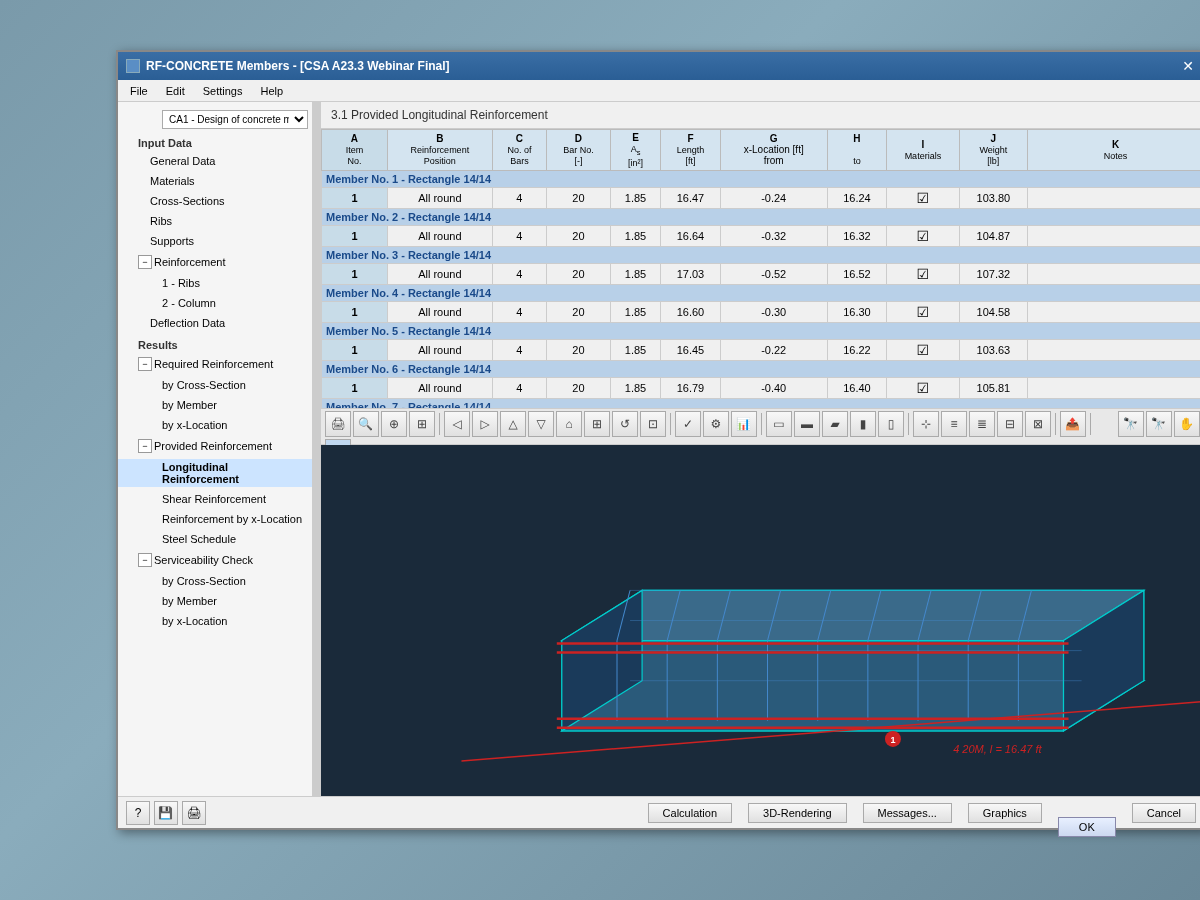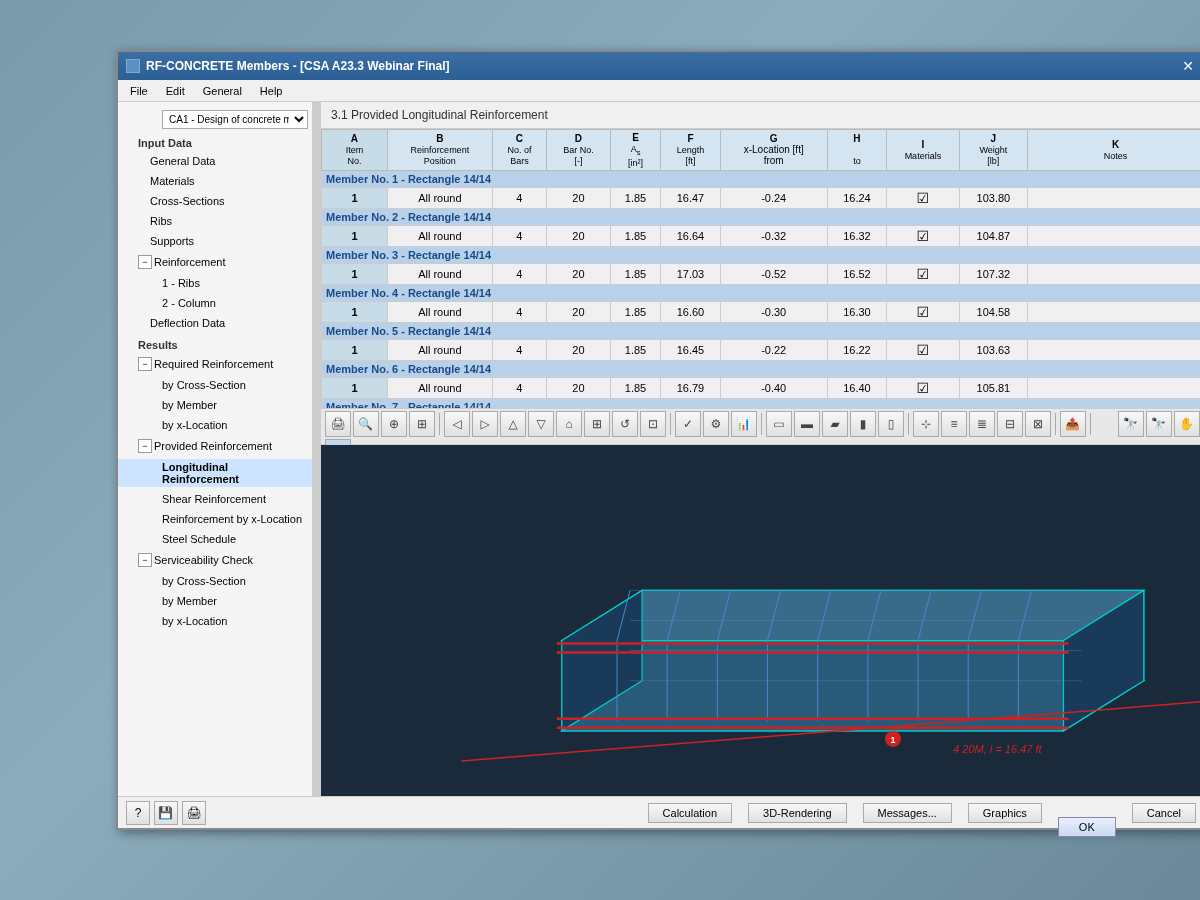--- a/index.html
+++ b/index.html
@@ -90,21 +90,21 @@
     <div class="title-bar-left">
       <span class="title-icon"></span>
       <span>RF-CONCRETE Members - [CSA A23.3 Webinar Final]</span>
     </div>
     <button class="close-btn">✕</button>
   </div>
 
   <div class="menu-bar">
     <span class="menu-item">File</span>
     <span class="menu-item">Edit</span>
-    <span class="menu-item">General</span>
+    <span class="menu-item">Settings</span>
     <span class="menu-item">Help</span>
   </div>
 
   <div class="content-area">
 
     <div class="left-panel">
       <div class="left-top-dropdown">
         <select>
           <option>CA1 - Design of concrete memb</option>
         </select>

